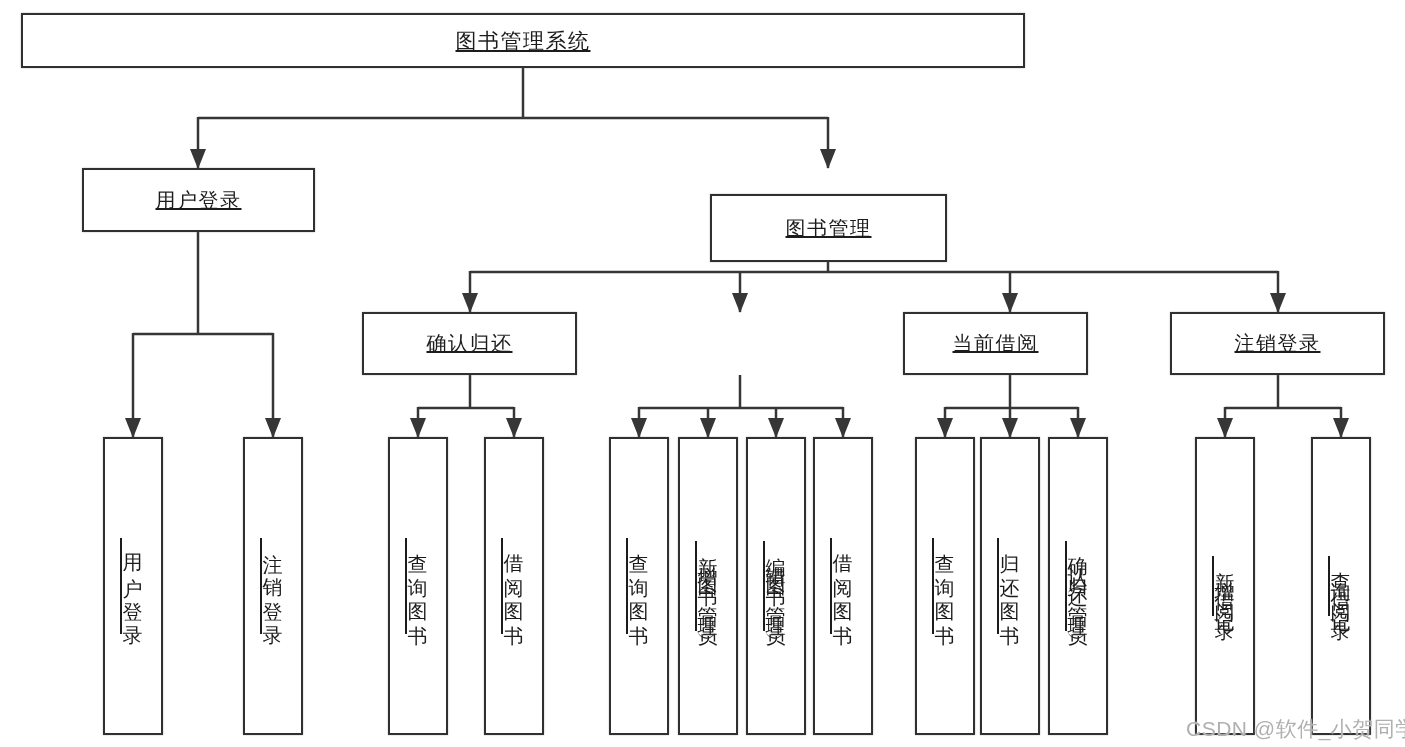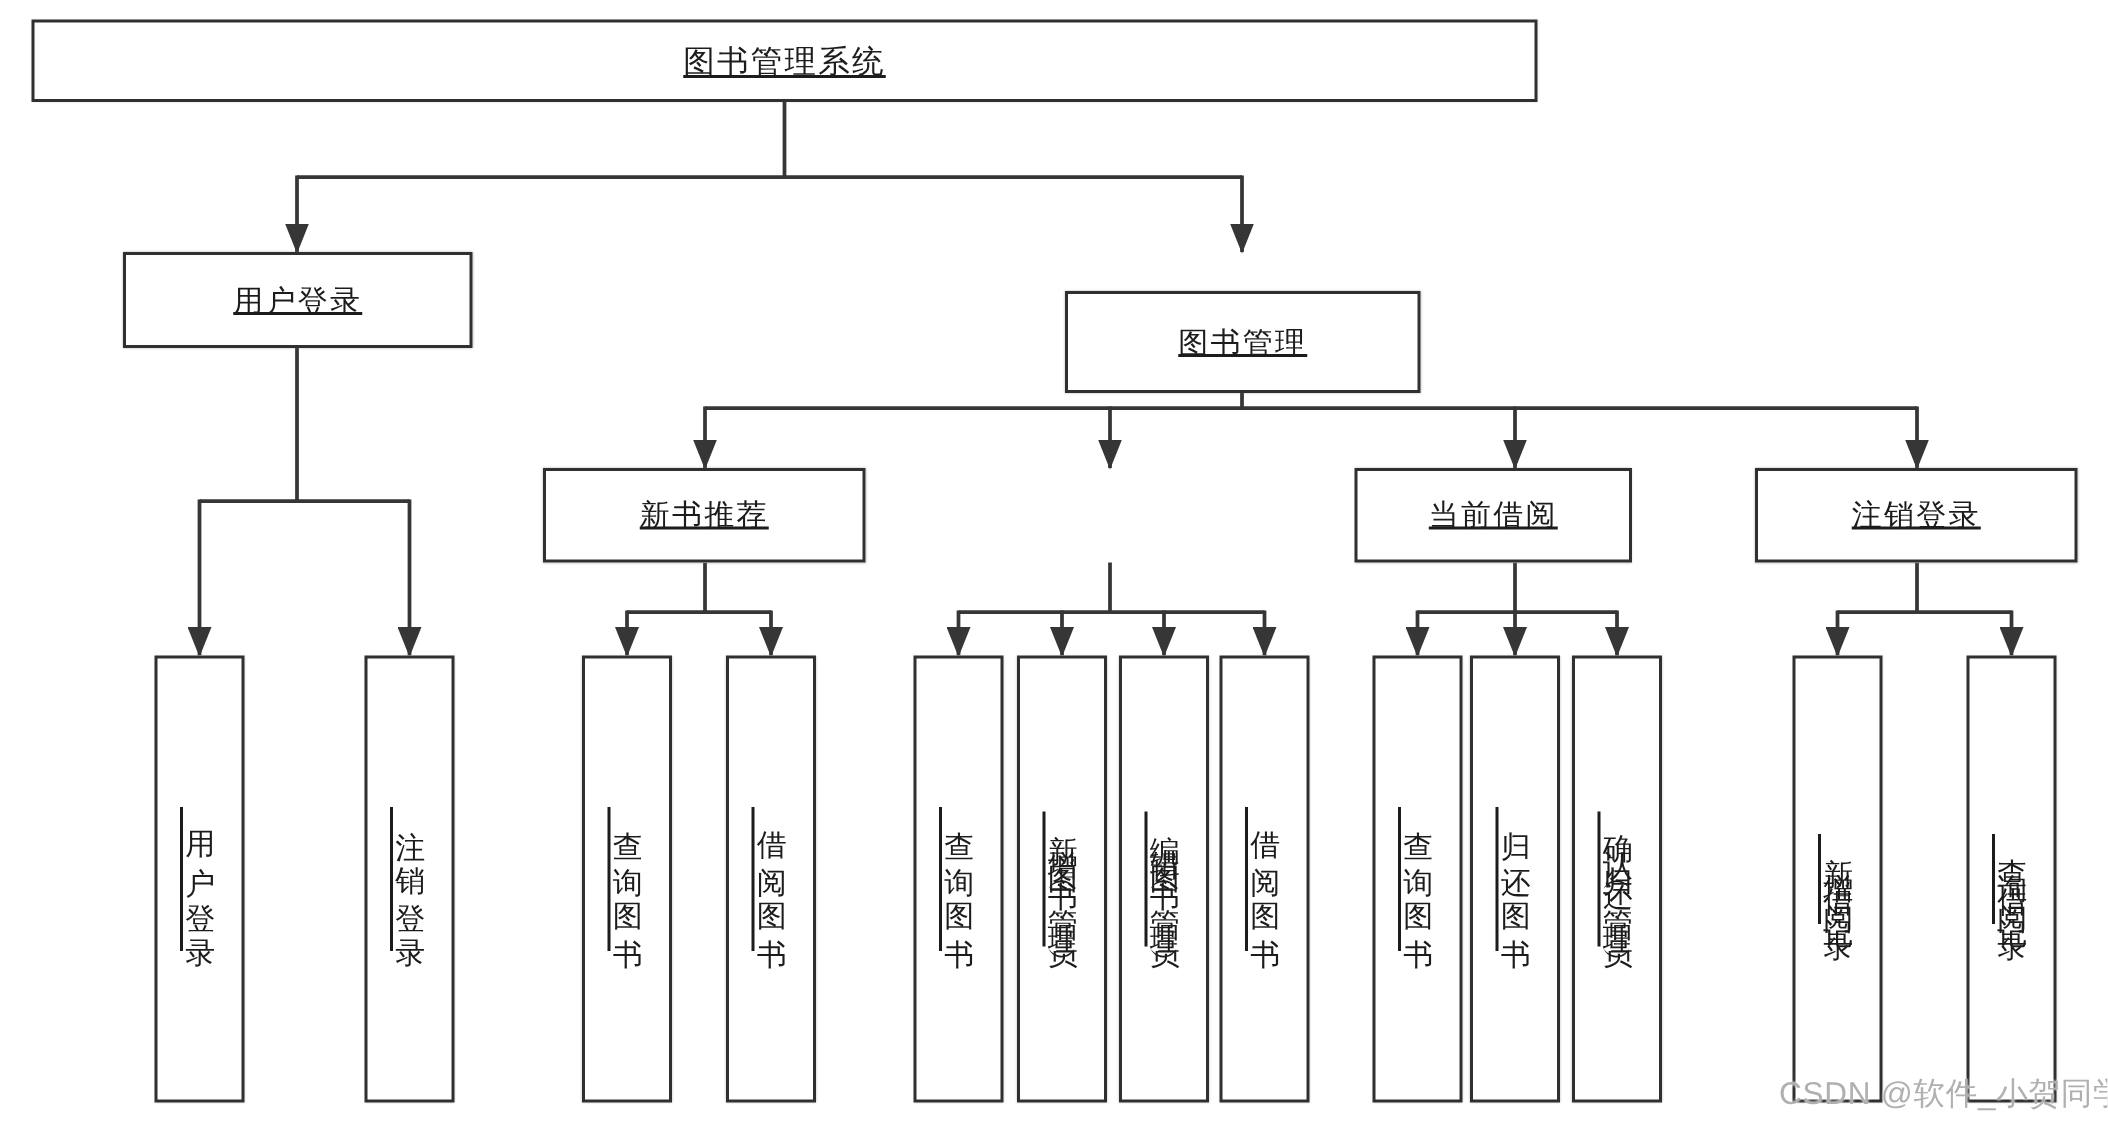--- a/index.html
+++ b/index.html
@@ -94,21 +94,21 @@
       <path d="M1225,407 V437" marker-end="url(#ah)"></path>
       <path d="M1341,407 V437" marker-end="url(#ah)"></path>
     </g>
   </svg>
 
   <div class="node hbox root-title" style="left:21px;top:13px;width:1004px;height:55px;">图书管理系统</div>
 
   <div class="node hbox" style="left:82px;top:168px;width:233px;height:64px;">用户登录</div>
   <div class="node hbox" style="left:710px;top:168px;width:237px;height:68px;margin-top:26px;">图书管理</div>
 
-  <div class="node hbox" style="left:362px;top:312px;width:215px;height:63px;">新书推荐</div>
+  <div class="node hbox" style="left:362px;top:312px;width:215px;height:63px;">确认归还</div>
   <div class="node hbox" style="left:903px;top:312px;width:185px;height:63px;">当前借阅</div>
   <div class="node hbox" style="left:1170px;top:312px;width:215px;height:63px;">注销登录</div>
 
   <div class="node vbox ls4" style="left:103px;top:437px;width:60px;height:298px;">用户登录</div>
   <div class="node vbox ls4" style="left:243px;top:437px;width:60px;height:298px;">注销登录</div>
 
   <div class="node vbox ls4" style="left:388px;top:437px;width:60px;height:298px;">查询图书</div>
   <div class="node vbox ls4" style="left:484px;top:437px;width:60px;height:298px;">借阅图书</div>
 
   <div class="node vbox ls4" style="left:609px;top:437px;width:60px;height:298px;">查询图书</div>

